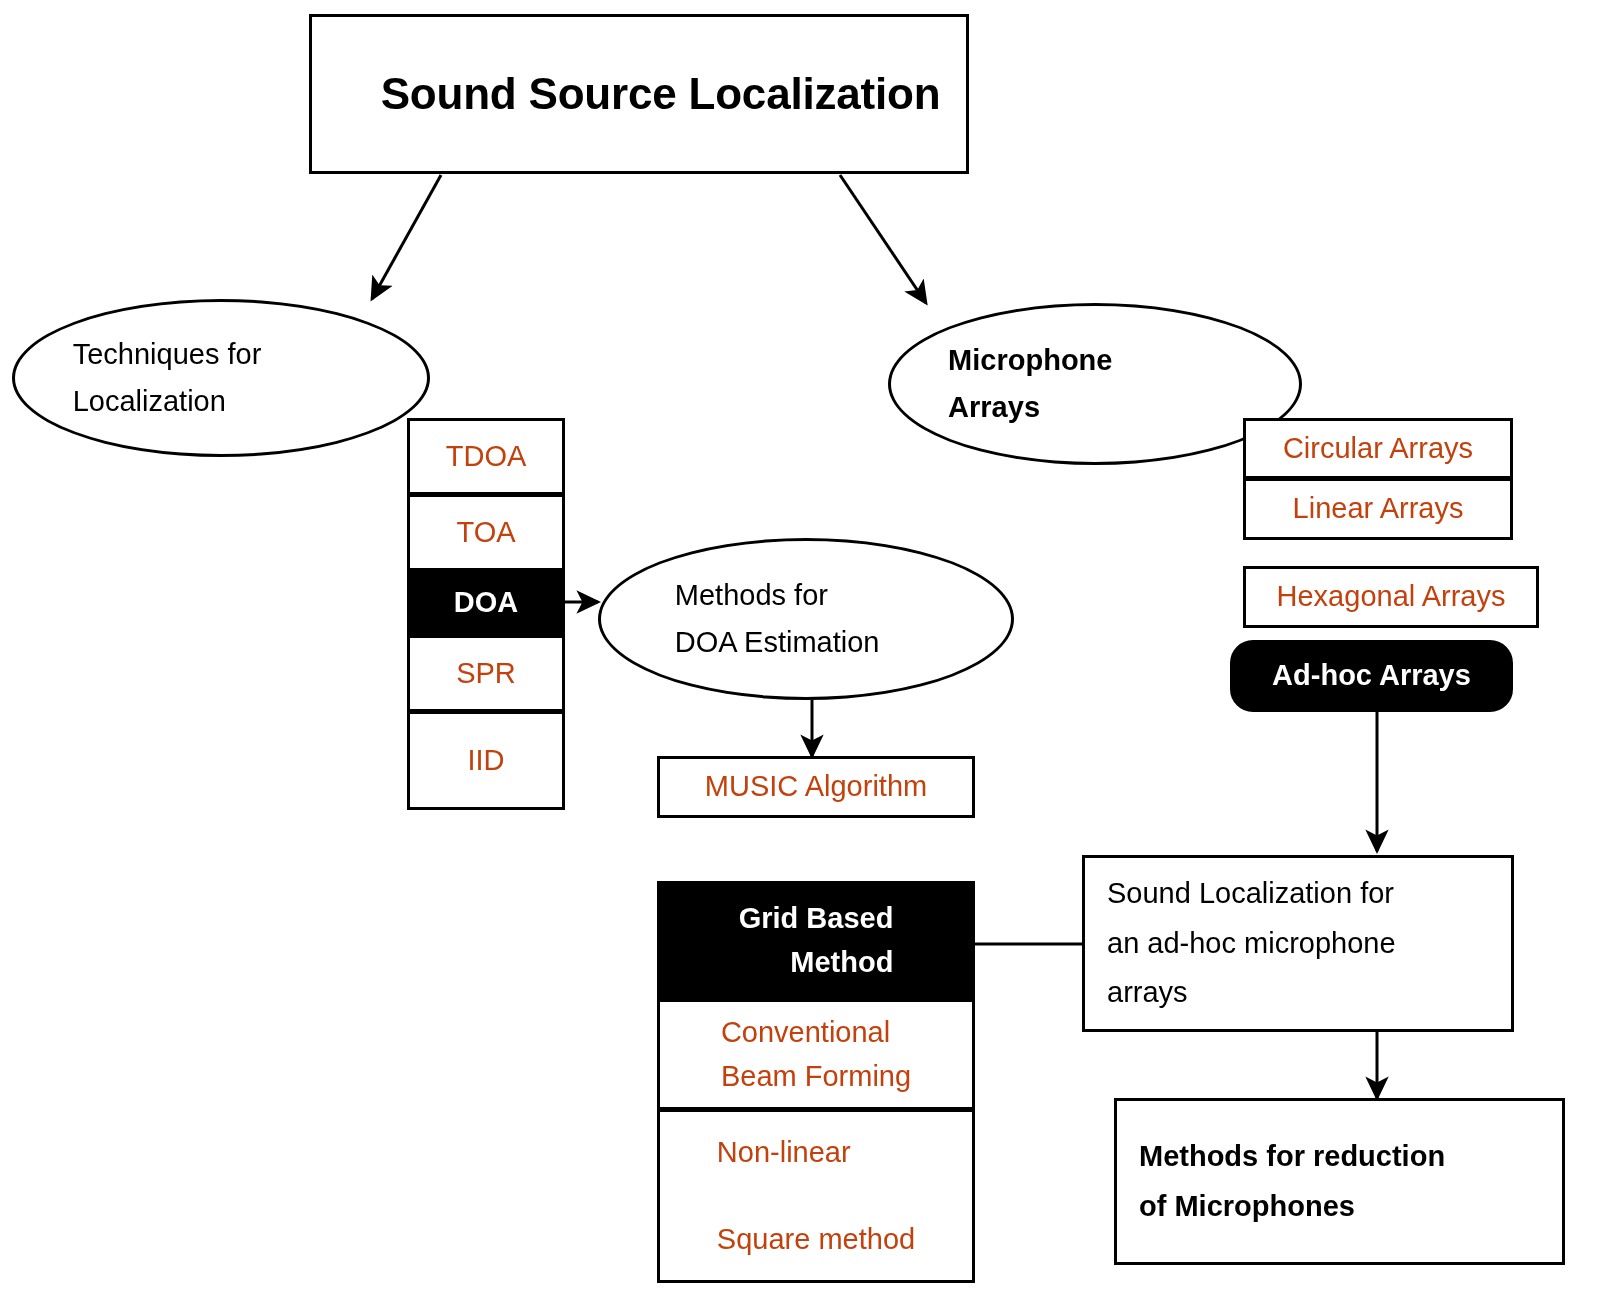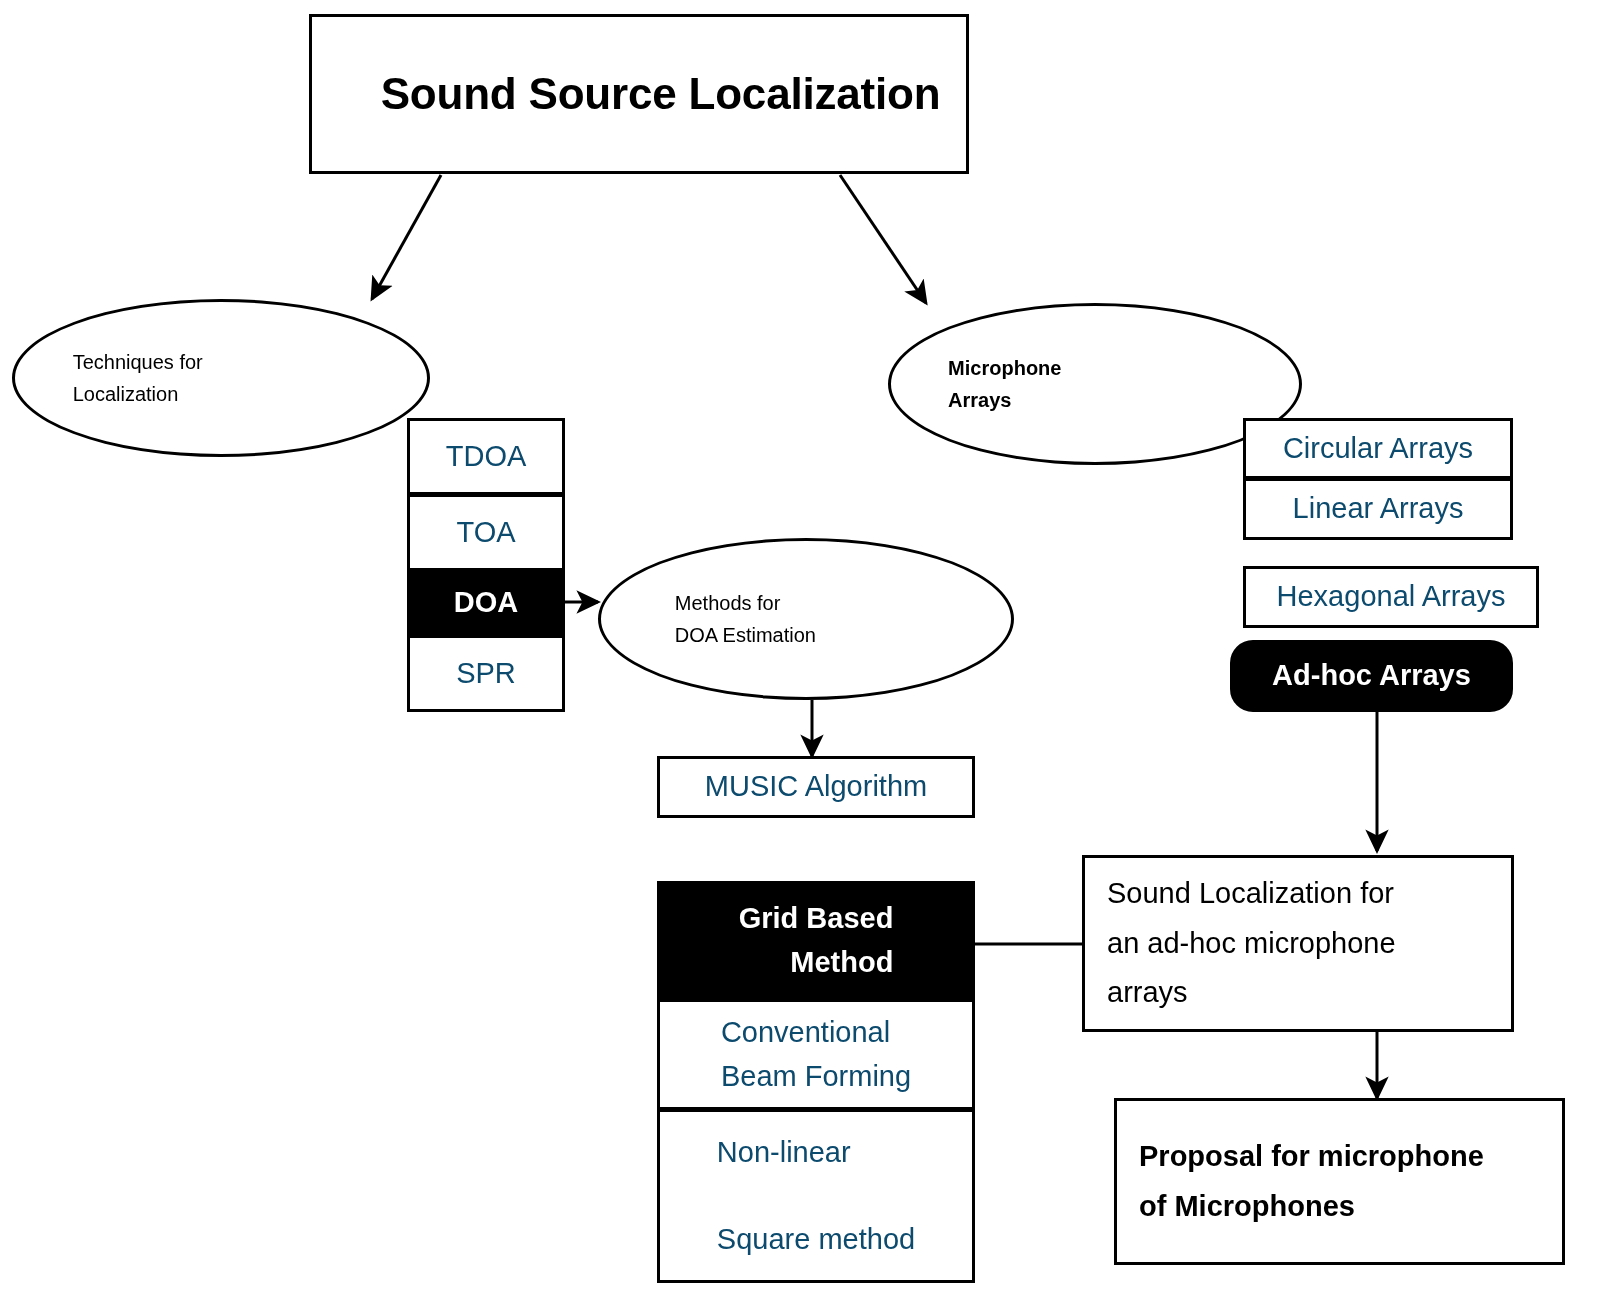--- a/index.html
+++ b/index.html
@@ -40,33 +40,33 @@
     box-sizing: border-box;
     text-align: left;
   }
   .title-box {
     font-size: 44px;
     font-weight: bold;
     letter-spacing: -0.2px;
     padding-left: 43px;
   }
   .ell-text {
-    font-size: 20px;
+    font-size: 29px;
     line-height: 1.62;
   }
   .cell {
     position: absolute;
     box-sizing: border-box;
     border: 3px solid #000000;
     background: #ffffff;
     display: flex;
     align-items: center;
     justify-content: center;
     font-size: 29px;
-    color: #0c4a6e;
+    color: #c2410c;
     z-index: 6;
   }
   .cell.dark {
     background: #000000;
     color: #ffffff;
     font-weight: bold;
     border-color: #000000;
     z-index: 7;
     text-align: right;
   }
@@ -146,20 +146,23 @@
   </div>
   <div class="cell" style="left:407px; top:494px; width:158px; height:77px;">
     <span class="lines">TOA</span>
   </div>
   <div class="cell dark" style="left:407px; top:570px; width:158px; height:66px;">
     <span class="lines">DOA</span>
   </div>
   <div class="cell" style="left:407px; top:635px; width:158px; height:77px;">
     <span class="lines">SPR</span>
   </div>
+  <div class="cell" style="left:407px; top:711px; width:158px; height:99px;">
+    <span class="lines">IID</span>
+  </div>
 
   <div class="cell" style="left:1243px; top:418px; width:270px; height:61px;">
     <span class="lines">Circular Arrays</span>
   </div>
   <div class="cell" style="left:1243px; top:478px; width:270px; height:62px;">
     <span class="lines">Linear Arrays</span>
   </div>
   <div class="cell widecell" style="left:1243px; top:566px; width:296px; height:62px;">
     <span class="lines">Hexagonal Arrays</span>
   </div>
@@ -183,17 +186,17 @@
 
 Square method</span>
   </div>
 
   <div class="node rect" style="left:1082px; top:855px; width:432px; height:177px;">
     <span class="box-text">Sound Localization for
 an ad-hoc microphone
 arrays</span>
   </div>
   <div class="node rect" style="left:1114px; top:1098px; width:451px; height:167px;">
-    <span class="box-text bold">Proposal for microphone
+    <span class="box-text bold">Methods for reduction
 of Microphones</span>
   </div>
 
 </div>
 
 </body></html>

